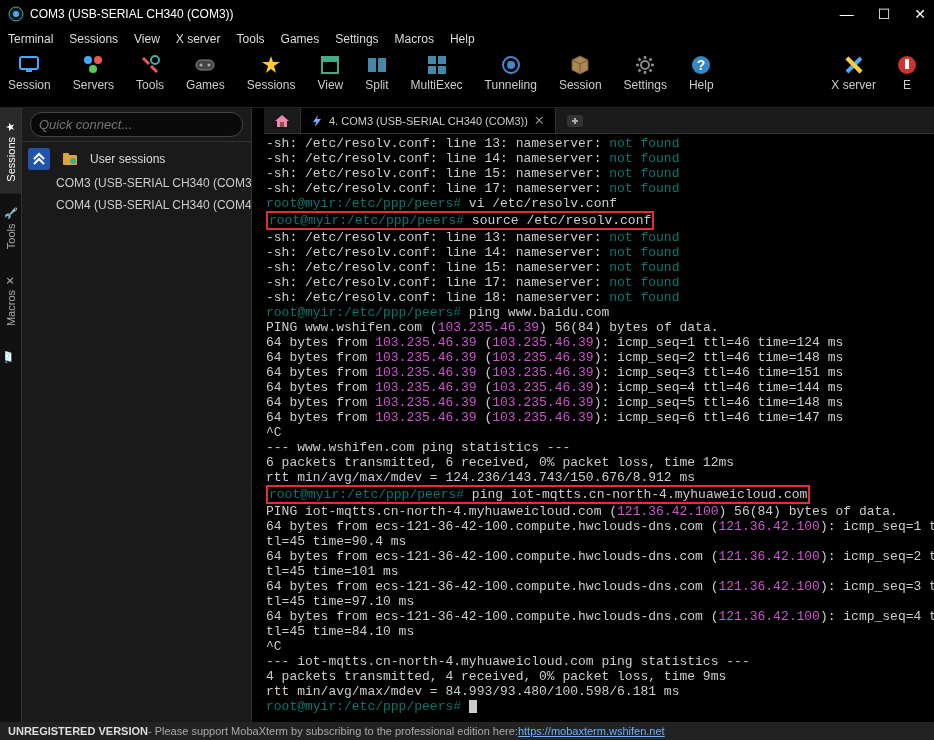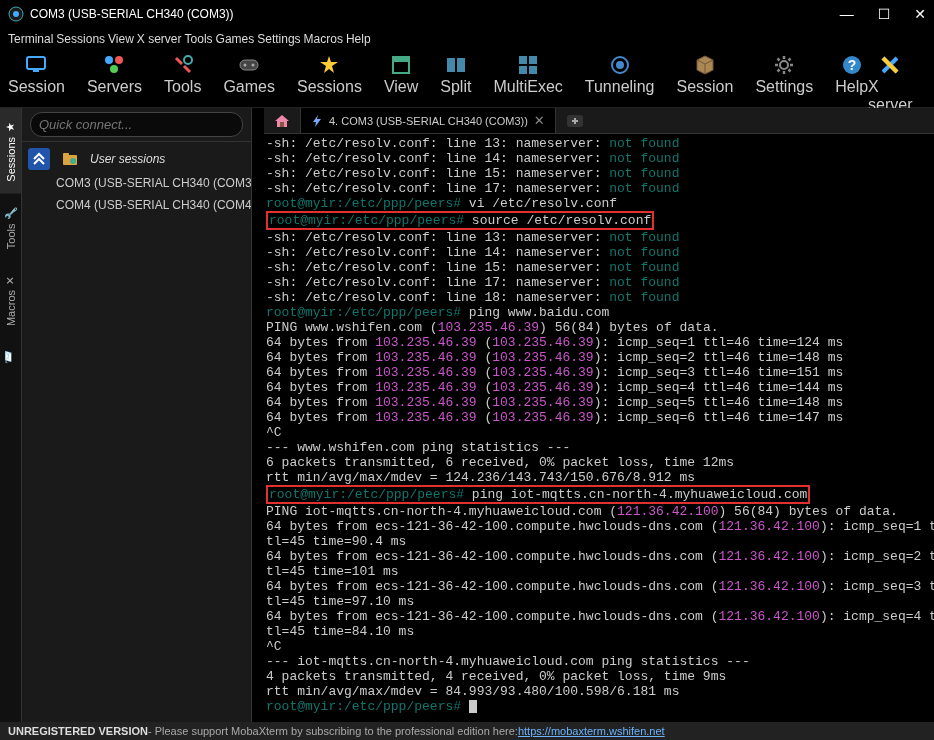--- a/index.html
+++ b/index.html
@@ -3,38 +3,38 @@
 <meta charset="utf-8">
 <style>
 * { margin: 0; padding: 0; box-sizing: border-box; }
 body { font-family: "Segoe UI", Tahoma, sans-serif; background: #000; color: #ccc; width: 934px; height: 740px; overflow: hidden; font-size: 12px; }
 .titlebar { background: #000; height: 28px; display: flex; align-items: center; padding: 0 8px; justify-content: space-between; }
 .titlebar-left { display: flex; align-items: center; gap: 6px; }
 .logo-icon { width: 16px; height: 16px; }
 .title-text { color: #fff; font-size: 12px; }
 .window-controls { display: flex; gap: 24px; color: #fff; font-size: 14px; }
 .window-controls span { cursor: pointer; }
-.menubar { background: #000; height: 22px; display: flex; padding: 0 8px; gap: 3px; color: #ddd; font-size: 12px; }
+.menubar { background: #000; height: 22px; display: flex; padding: 0 8px; gap: 16px; color: #ddd; font-size: 12px; }
 .menubar span { cursor: pointer; line-height: 22px; }
 .toolbar { background: #000; height: 58px; display: flex; padding: 4px 8px; justify-content: space-between; border-bottom: 1px solid #222; }
 .toolbar-left { display: flex; gap: 22px; }
 .toolbar-right { display: flex; gap: 20px; padding-right: 8px; }
 .toolbar-item { display: flex; flex-direction: column; align-items: center; gap: 2px; cursor: pointer; }
 .toolbar-icon { width: 22px; height: 22px; display: flex; align-items: center; justify-content: center; }
-.toolbar-label { font-size: 16px; color: #ccc; }
+.toolbar-label { font-size: 12px; color: #ccc; }
 .main { display: flex; height: calc(100% - 28px - 22px - 58px - 18px); }
 .side-tabs { width: 24px; background: #111; display: flex; flex-direction: column; border-right: 1px solid #333; }
 .side-tab { writing-mode: vertical-rl; transform: rotate(180deg); padding: 12px 4px; font-size: 11px; cursor: pointer; display: flex; align-items: center; gap: 4px; color: #aaa; }
 .side-tab.active { background: #2a2a2a; color: #fff; }
 .side-tab-icon { transform: rotate(90deg); }
 .sidebar { width: 230px; background: #1a1a1a; border-right: 1px solid #333; display: flex; flex-direction: column; }
 .quick-connect { padding: 4px 8px; border-bottom: 1px solid #333; }
 .quick-connect input { width: 100%; background: #0a0a0a; border: 1px solid #444; color: #999; padding: 4px 8px; font-style: italic; font-size: 13px; border-radius: 12px; }
 .server-tree { flex: 1; padding: 4px 0; font-size: 12px; overflow: hidden; }
-.tree-header { display: flex; align-items: center; padding: 2px 6px; gap: 12px; color: #ddd; font-style: italic; }
+.tree-header { display: flex; align-items: center; padding: 2px 6px; gap: 12px; color: #ddd; }
 .tree-collapse { width: 22px; height: 22px; background: #2255aa; border-radius: 3px; display: flex; align-items: center; justify-content: center; cursor: pointer; }
 .tree-item { display: flex; align-items: center; padding: 4px 4px 4px 28px; gap: 6px; cursor: pointer; color: #ccc; white-space: nowrap; overflow: hidden; }
 .plug-icon { width: 16px; height: 12px; }
 .content { flex: 1; display: flex; flex-direction: column; background: #000; padding-left: 12px; }
 .tabbar { height: 26px; display: flex; background: #1a1a1a; border-bottom: 1px solid #333; }
 .tab { display: flex; align-items: center; padding: 0 10px; gap: 6px; cursor: pointer; font-size: 11px; color: #ccc; border-right: 1px solid #333; }
 .tab.home { }
 .tab.active { background: #000; }
 .tab-close { color: #888; font-size: 13px; }
 .tab-new { padding: 0 10px; cursor: pointer; display: flex; align-items: center; }

